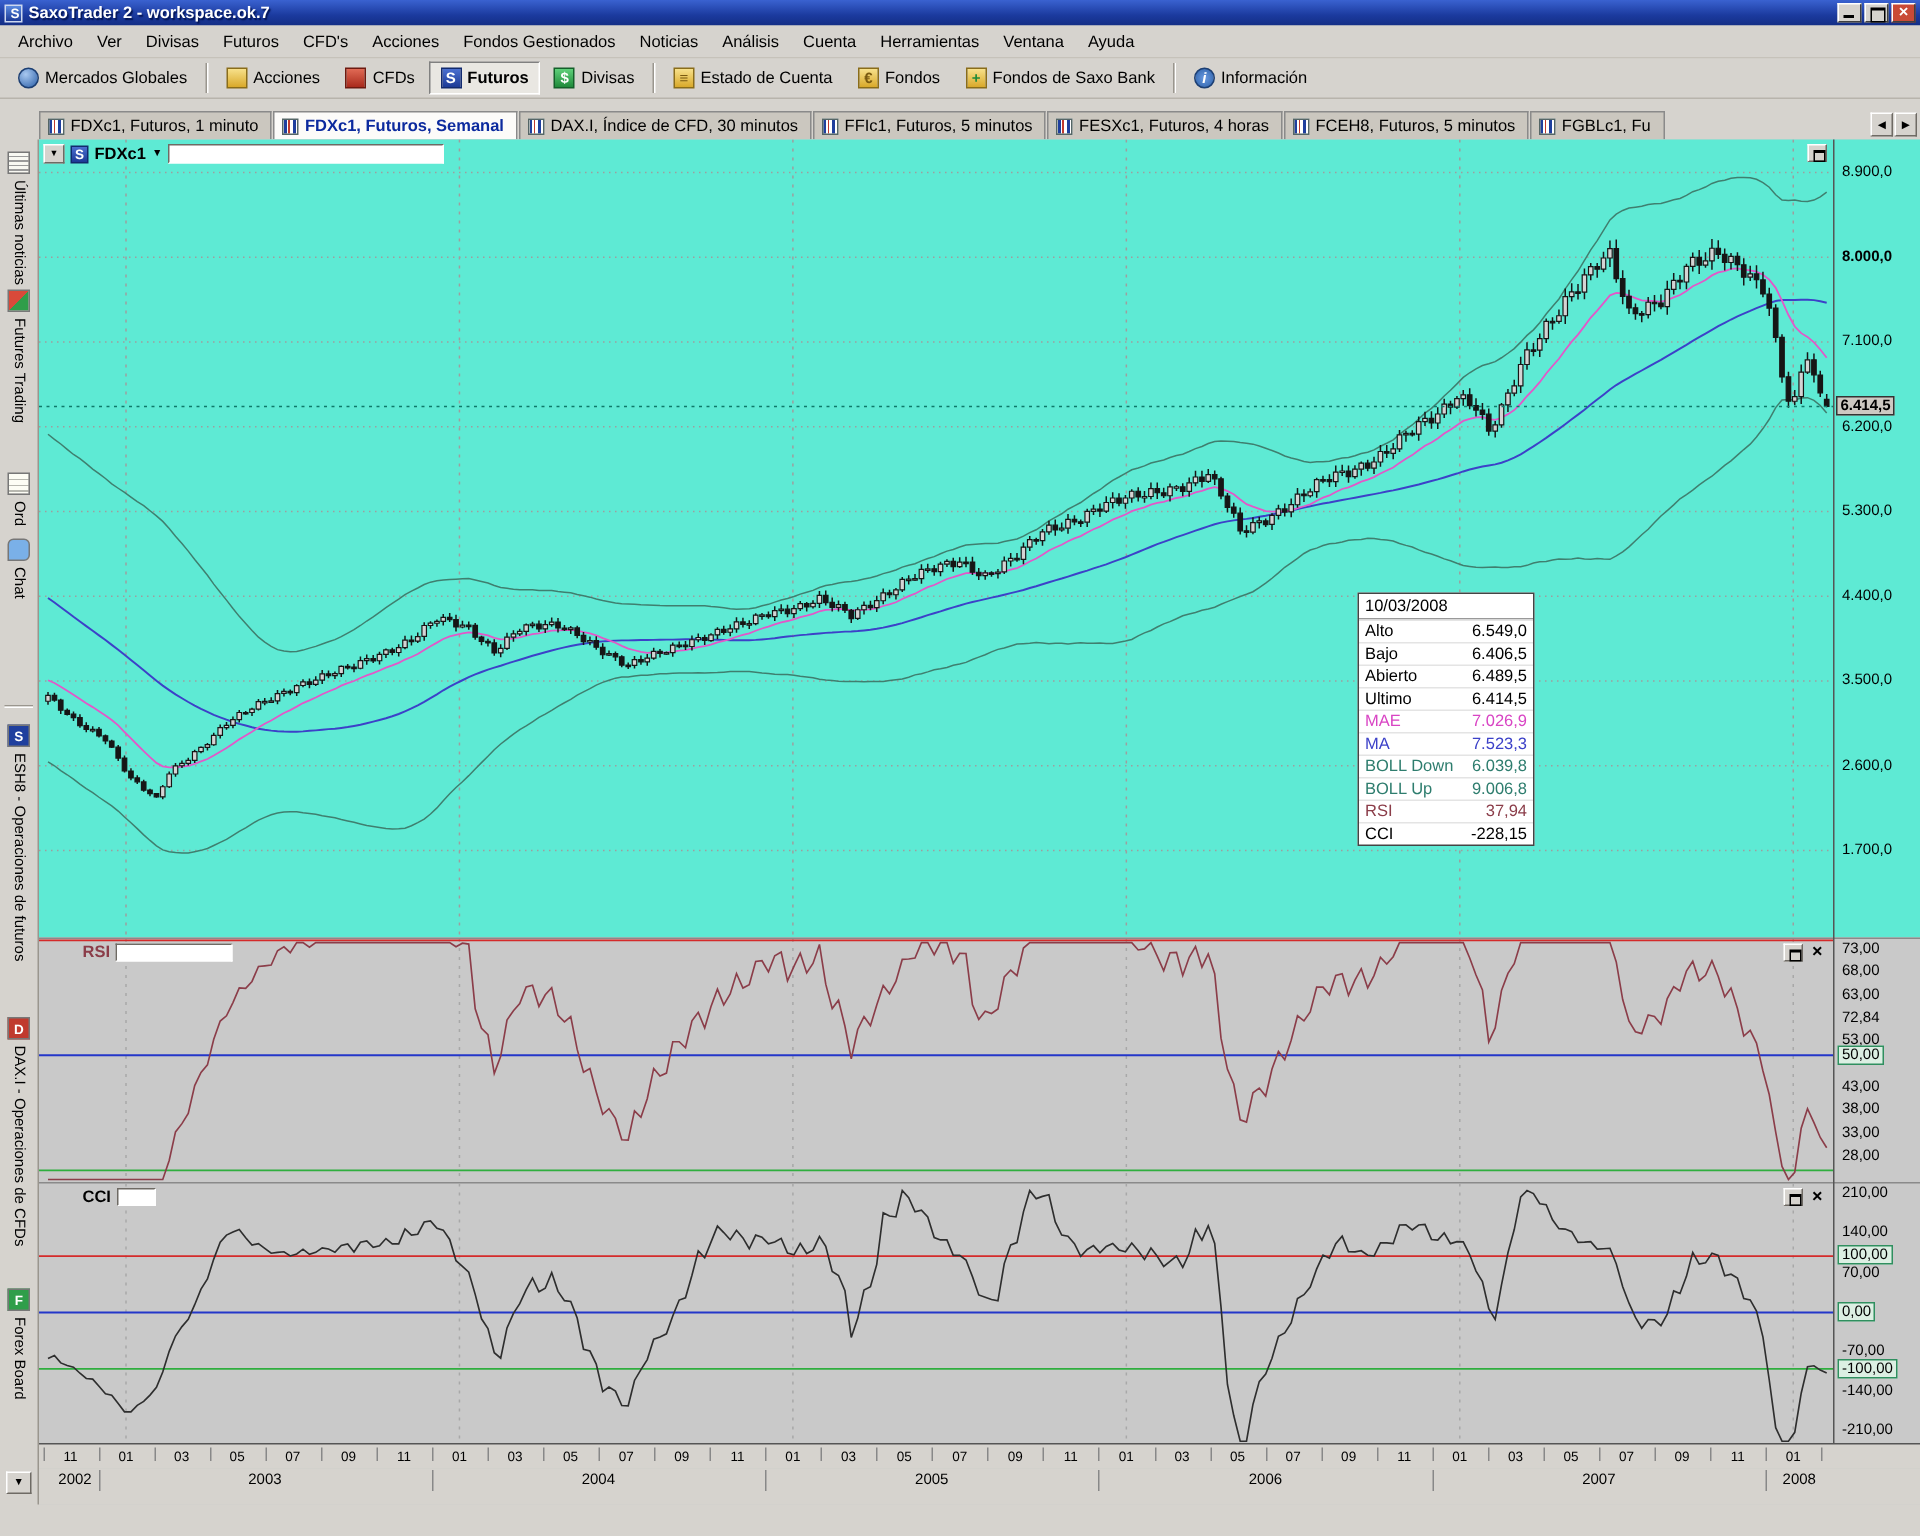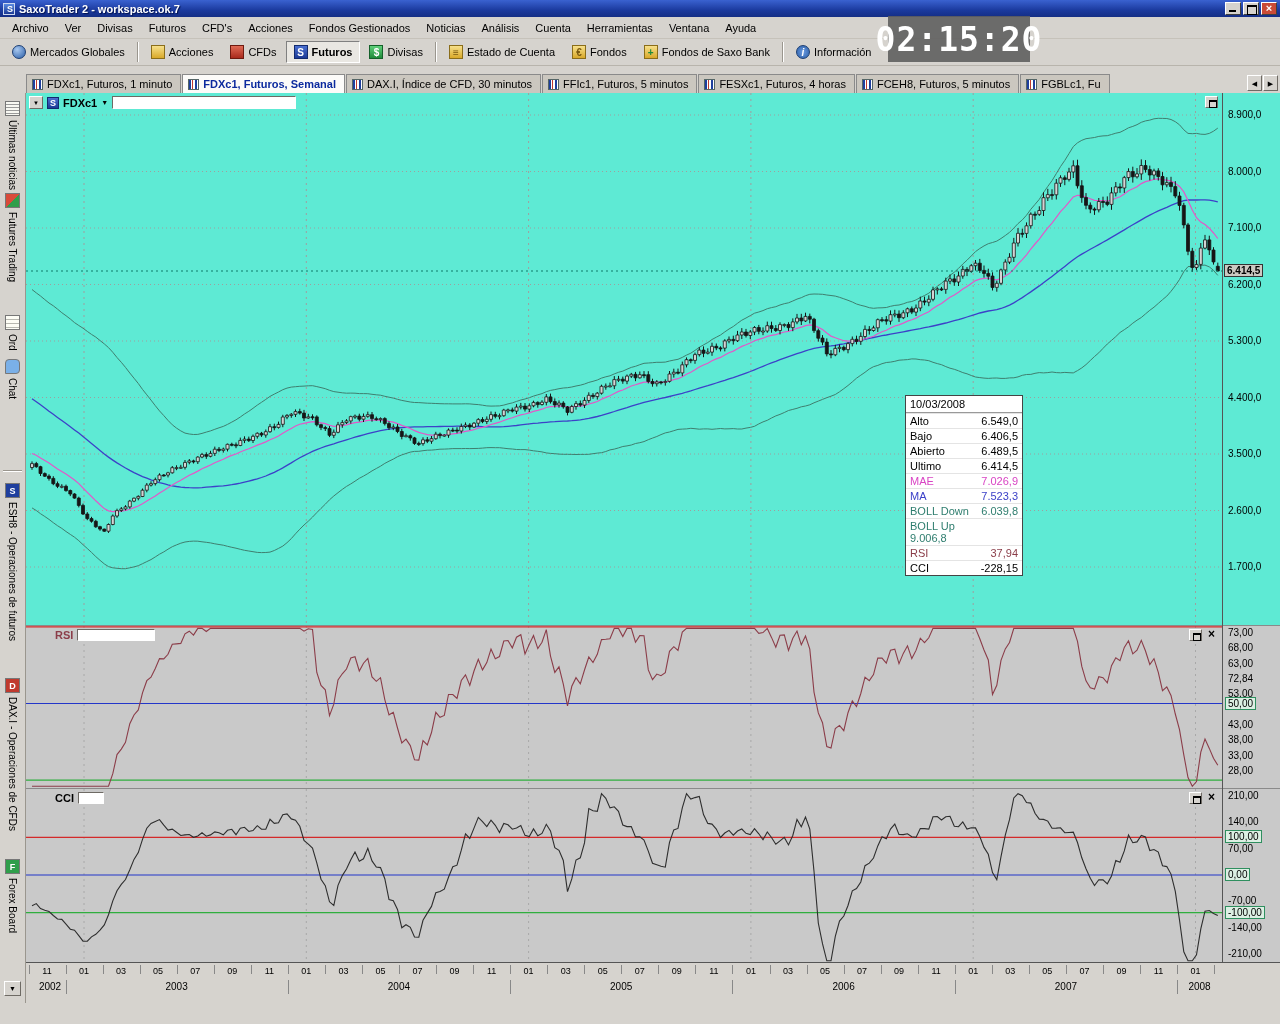--- a/index.html
+++ b/index.html
@@ -214,21 +214,20 @@
       <div class="tb-btn">
         <span class="tb-icon saxo-funds-icon"></span>
         <span class="tb-label">Fondos de Saxo Bank</span>
       </div>
       <div class="tb-sep"></div>
       <div class="tb-btn">
         <span class="tb-icon info-icon"></span>
         <span class="tb-label">Información</span>
       </div>
     </div>
-  <div id="clock">02:15:20</div>
 
   <div id="tabrow">
     <div id="tabstrip">
         <div class="tab">
           <span class="tab-icon"></span>
           <span>FDXc1, Futuros, 1 minuto</span>
         </div>
         <div class="tab active">
           <span class="tab-icon"></span>
           <span>FDXc1, Futuros, Semanal</span>
@@ -342,35 +341,35 @@
             <span class="tt-value">7.026,9</span>
           </div>
           <div class="tt-row" style="color: rgb(60, 65, 200); text-align: right;">
             <span class="tt-label">MA</span>
             <span class="tt-value">7.523,3</span>
           </div>
           <div class="tt-row" style="color: rgb(46, 125, 110);">
             <span class="tt-label">BOLL Down</span>
             <span class="tt-value">6.039,8</span>
           </div>
-          <div class="tt-row" style="color: rgb(46, 125, 110); flex-direction: column;">
+          <div class="tt-row" style="color: rgb(46, 125, 110);">
             <span class="tt-label">BOLL Up</span>
             <span class="tt-value">9.006,8</span>
           </div>
           <div class="tt-row" style="color: rgb(139, 61, 73);">
             <span class="tt-label">RSI</span>
             <span class="tt-value">37,94</span>
           </div>
           <div class="tt-row" style="color: rgb(0, 0, 0);">
             <span class="tt-label">CCI</span>
             <span class="tt-value">-228,15</span>
           </div>
         </div>
     <div class="axis-label" style="top: 16px;">8.900,0</div>
-        <div class="axis-label" style="top: 72.5px;">8.000,0</div>
+        <div class="axis-label" style="top: 72.5px; font-weight: bold;">8.000,0</div>
         <div class="axis-label" style="top: 129px;">7.100,0</div>
         <div class="axis-label" style="top: 185.5px;">6.200,0</div>
         <div class="axis-label" style="top: 242px;">5.300,0</div>
         <div class="axis-label" style="top: 298.5px;">4.400,0</div>
         <div class="axis-label" style="top: 355px;">3.500,0</div>
         <div class="axis-label" style="top: 411.5px;">2.600,0</div>
         <div class="axis-label" style="top: 468px;">1.700,0</div>
       </div>
 
     <div id="rsipane">

